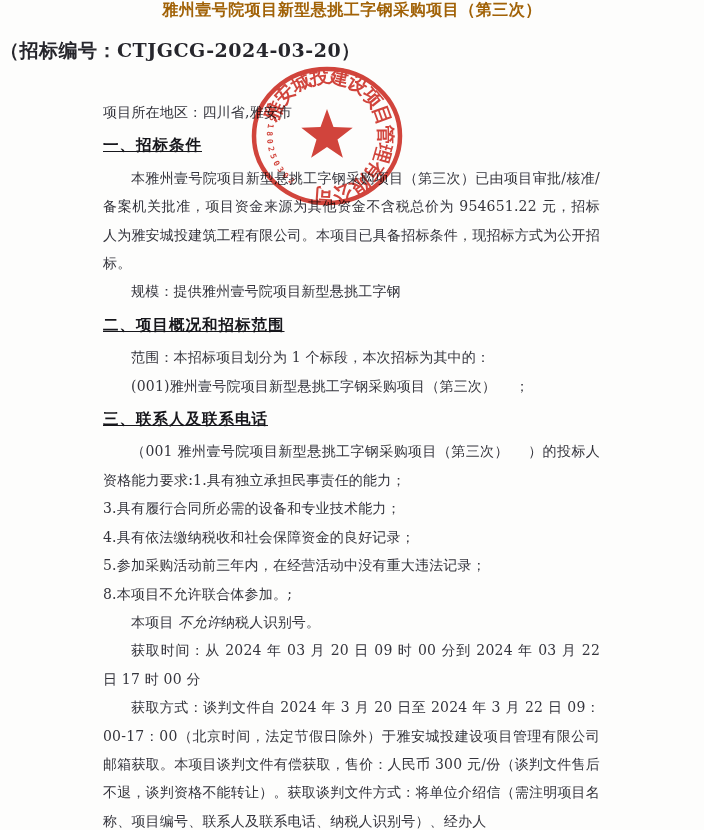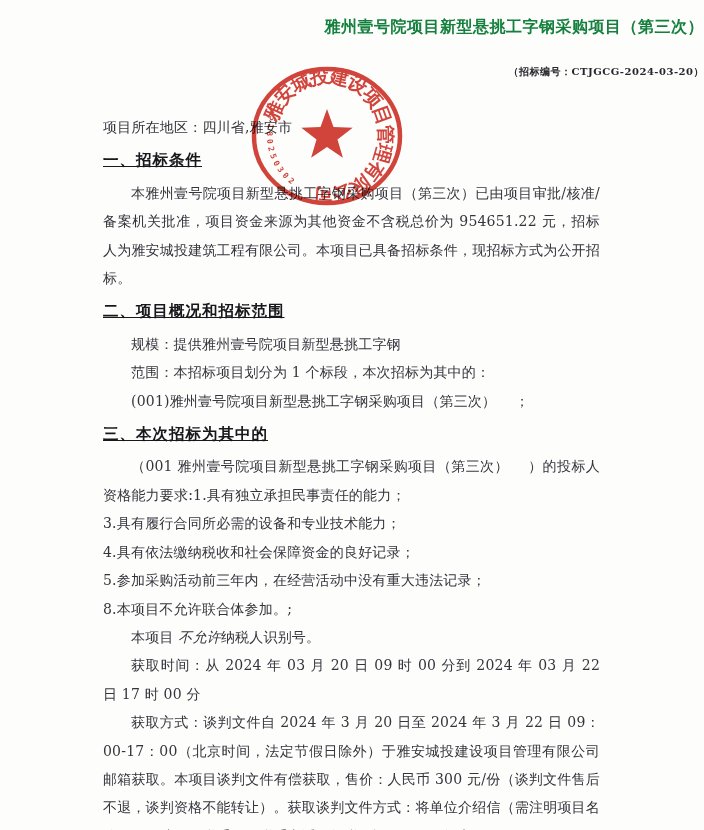--- a/index.html
+++ b/index.html
@@ -3,26 +3,26 @@
 <meta charset="utf-8">
 <style>
   :root { --stamp-color:#cf342b; --ink:#34343c; --heading-ink:#17171c; }
   html,body { margin:0; padding:0; background:#ffffff; }
   .page {
     position:relative; width:704px; height:830px; overflow:hidden;
     background:#fdfdfc; color:var(--ink);
     font-family:"DejaVu Serif","Liberation Serif",serif;
   }
   .doc-title {
-    padding-top:17px; text-align:right;
-    font-size:16px; font-weight:bold; letter-spacing:0.5px; color:#15803d;
+    text-align:center;
+    font-size:16px; font-weight:bold; letter-spacing:0.5px; color:#a16207;
   }
   .doc-subtitle {
-    margin-top:27px; text-align:right;
-    font-size:10px; font-weight:bold; color:#26262c; letter-spacing:0.5px;
+    margin-top:17px; text-align:left;
+    font-size:19px; font-weight:bold; color:#26262c; letter-spacing:0.5px;
   }
   .doc-body {
     margin:34px 104px 0 103px;
     font-size:14px; line-height:28.4px; letter-spacing:0.2px;
   }
   .line { text-align:left; }
   .line.para   { text-indent:2em; text-align:justify; }
   .line.indent { padding-left:2em; }
   .line.heading {
     font-family:"DejaVu Sans","Liberation Sans",sans-serif;
@@ -51,25 +51,25 @@
 <div class="page">
 
   <div class="doc-title">雅州壹号院项目新型悬挑工字钢采购项目（第三次）</div>
 
   <div class="doc-subtitle">（招标编号：CTJGCG-2024-03-20）</div>
 
   <div class="doc-body" id="doc-body">
       <div class="line plain">项目所在地区：四川省,雅安市</div>
       <div class="line heading">一、招标条件</div>
       <div class="line para">本雅州壹号院项目新型悬挑工字钢采购项目（第三次）已由项目审批/核准/备案机关批准，项目资金来源为其他资金不含税总价为 954651.22 元，招标人为雅安城投建筑工程有限公司。本项目已具备招标条件，现招标方式为公开招标。</div>
+      <div class="line indent">规模：提供雅州壹号院项目新型悬挑工字钢</div>
       <div class="line heading">二、项目概况和招标范围</div>
-      <div class="line indent">规模：提供雅州壹号院项目新型悬挑工字钢</div>
       <div class="line indent">范围：本招标项目划分为 1 个标段，本次招标为其中的：</div>
       <div class="line indent">(001)雅州壹号院项目新型悬挑工字钢采购项目（第三次）　 ；</div>
-      <div class="line heading">三、本次招标为其中的</div>
+      <div class="line heading">三、联系人及联系电话</div>
       <div class="line para">（001 雅州壹号院项目新型悬挑工字钢采购项目（第三次）　 ）的投标人资格能力要求:1.具有独立承担民事责任的能力；</div>
       <div class="line plain">3.具有履行合同所必需的设备和专业技术能力；</div>
       <div class="line plain">4.具有依法缴纳税收和社会保障资金的良好记录；</div>
       <div class="line plain">5.参加采购活动前三年内，在经营活动中没有重大违法记录；</div>
       <div class="line plain">8.本项目不允许联合体参加。;</div>
       <div class="line indent"><span>本项目 </span><span class="italic">不允许</span><span>纳税人识别号。</span></div>
       <div class="line para">获取时间：从 2024 年 03 月 20 日  09 时 00 分到 2024 年 03 月 22 日  17 时 00 分</div>
       <div class="line para">获取方式：谈判文件自 2024 年 3 月 20 日至 2024 年 3 月 22 日 09：00-17：00（北京时间，法定节假日除外）于雅安城投建设项目管理有限公司邮箱获取。本项目谈判文件有偿获取，售价：人民币 300 元/份（谈判文件售后不退，谈判资格不能转让）。获取谈判文件方式：将单位介绍信（需注明项目名称、项目编号、联系人及联系电话、纳税人识别号）、经办人</div>
     </div>
 

